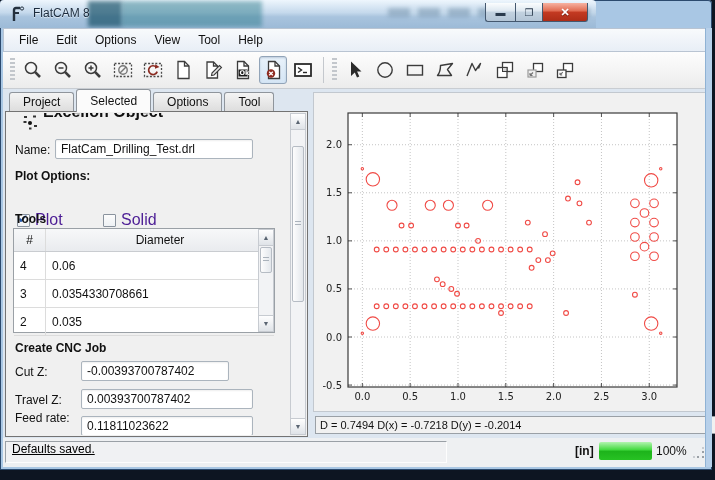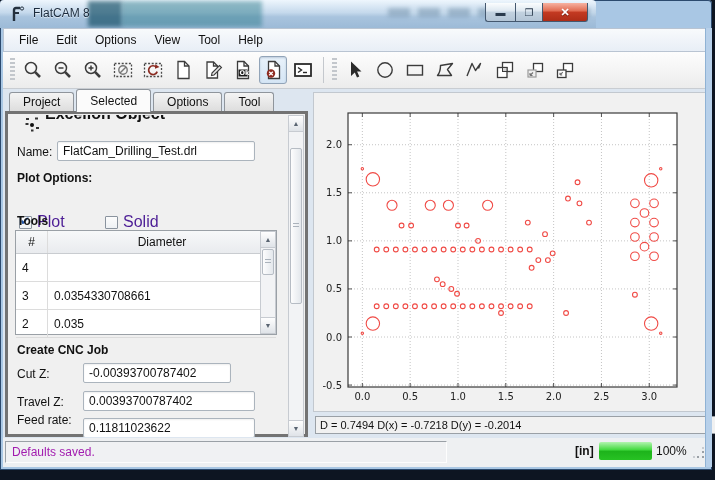--- a/index.html
+++ b/index.html
@@ -66,21 +66,21 @@
   .tabbar{position:absolute;left:6px;top:1px;height:22px;display:flex;align-items:flex-end;}
   .tab{
     height:19px;line-height:19px;padding:0 13px;font-size:12px;color:#111;
     background:linear-gradient(#f4f4f4,#dcdcdc);
     border:1px solid #8f959c;border-bottom:none;border-radius:3px 3px 0 0;margin-right:2px;
   }
   .tab.active{height:22px;line-height:22px;background:#fbfbfb;position:relative;z-index:2;}
   
   .lpanel{
     position:absolute;left:2px;top:22px;width:303px;height:326px;
-    background:#f0f0f0;border:3px solid #737373;box-sizing:border-box;z-index:1;
+    background:#f0f0f0;border:1px solid #737373;box-sizing:border-box;z-index:1;
   }
   .lviewport{position:absolute;left:1px;top:1px;width:283px;height:322px;overflow:hidden;}
   .obj-title{position:absolute;left:36px;top:-10px;font-size:16px;font-weight:bold;color:#111;white-space:nowrap;}
   .obj-icon{position:absolute;left:14px;top:0px;width:18px;height:18px;}
   .frow{position:absolute;font-size:12px;color:#111;}
   .tinput{
     border:1px solid #abb4bd;border-radius:2px;background:#fff;height:20px;box-sizing:border-box;
     font-family:"Liberation Sans",sans-serif;font-size:12px;color:#111;padding:0 5px;
     box-shadow:inset 0 1px 2px rgba(0,0,0,.07);
   }
@@ -112,21 +112,21 @@
   .rpanel{position:absolute;left:310px;top:3px;width:396px;height:320px;background:#f1f1f1;border:1px solid #c2c8cf;box-sizing:border-box;}
   .dstatus{
     position:absolute;left:312px;top:327px;width:422px;height:18px;background:#f1f1f1;
     border:1px solid #9aa0a6;box-sizing:border-box;font-size:11px;color:#111;
     display:flex;align-items:center;padding-left:4px;
   }
   
   .statusbar{position:absolute;left:3px;top:438px;width:706px;height:29px;background:#eef0f2;display:flex;align-items:center;}
   .sunken{
     border:1px solid;border-color:#9aa0a6 #fdfdfd #fdfdfd #9aa0a6;background:#f0f1f3;
-    height:22px;box-sizing:border-box;display:flex;align-items:center;font-size:12px;color:#a21caf;
+    height:22px;box-sizing:border-box;display:flex;font-size:12px;color:#000000;text-decoration:underline;
   }
   .msgbox{position:absolute;left:2px;top:3px;width:442px;padding-left:6px;}
   .coordbox{position:absolute;left:448px;top:3px;width:117px;justify-content:center;}
   .unitlbl{position:absolute;left:572px;top:6px;font-size:12px;font-weight:bold;color:#111;}
   .pbar{position:absolute;left:596px;top:4px;width:53px;height:18px;border-radius:2px;background:#e4e6e9;overflow:hidden;}
   .pfill{height:100%;background:linear-gradient(#b2f4b0,#3fd93c 45%,#1db31b 50%,#27c223);}
   .plbl{position:absolute;left:653px;top:6px;font-size:12px;color:#111;}
   .gripdots{position:absolute;right:4px;top:9px;width:12px;height:12px;
     background:
       radial-gradient(circle at 10px 10px,#9aa0a6 1px,transparent 1.4px),
@@ -329,20 +329,21 @@
 
         <span class="sect" style="left:8px;top:99px;">Tools</span>
 
         <div class="ttable" style="left:6px;top:115px;width:262px;height:105px;">
           <div class="thead">
             <div class="th colnum">#</div>
             <div class="th" style="flex:1;">Diameter</div>
           </div>
           <div class="trow">
             <div class="td colnum">4</div>
+            <div class="td" style="flex:1;">0.06</div>
           </div>
           <div class="trow">
             <div class="td colnum">3</div>
             <div class="td" style="flex:1;">0.0354330708661</div>
           </div>
           <div class="trow">
             <div class="td colnum">2</div>
             <div class="td" style="flex:1;">0.035</div>
           </div>
           <div class="vsb" style="right:0;top:0;height:103px;">

